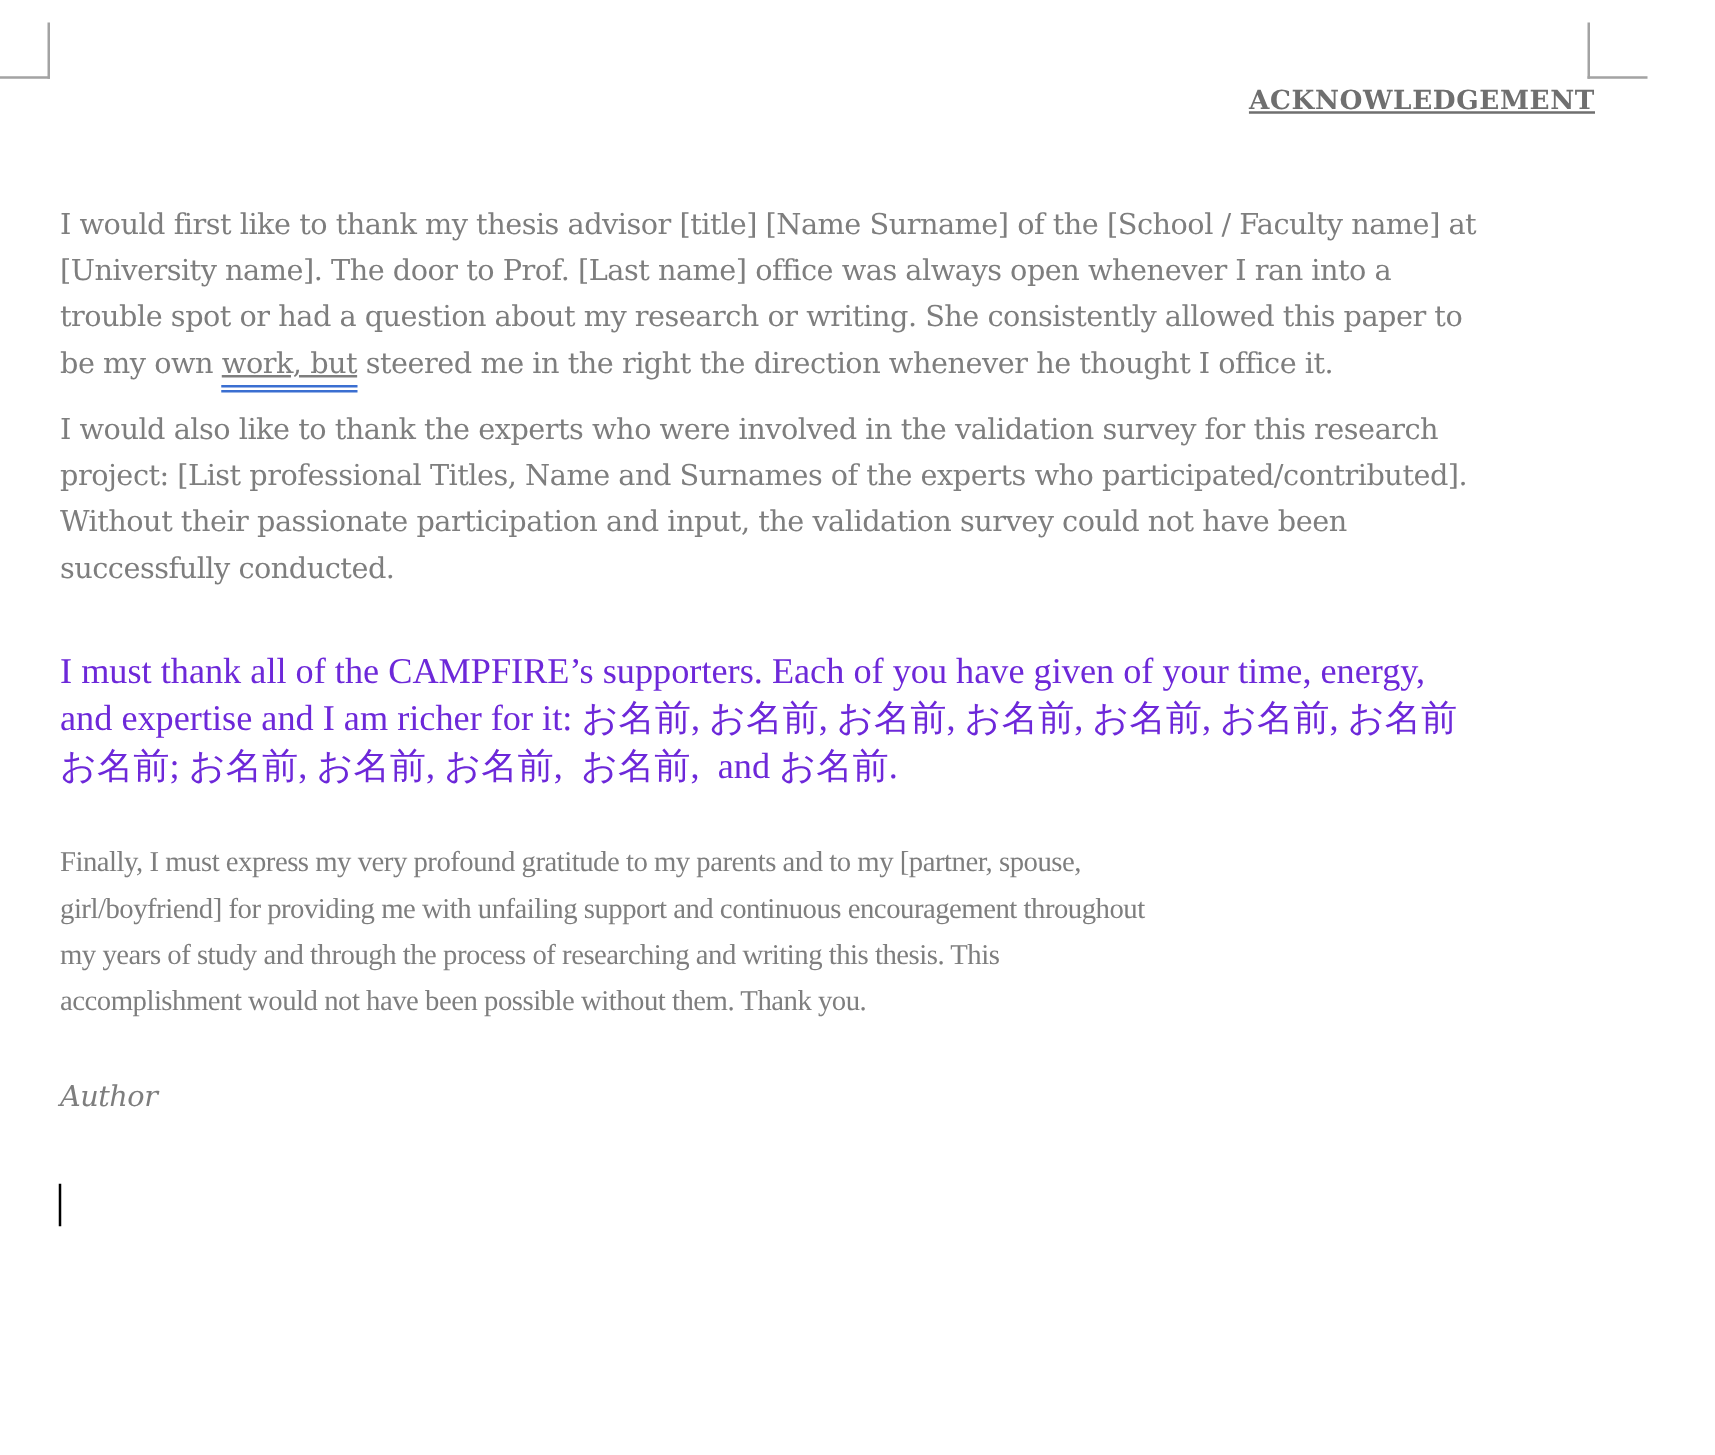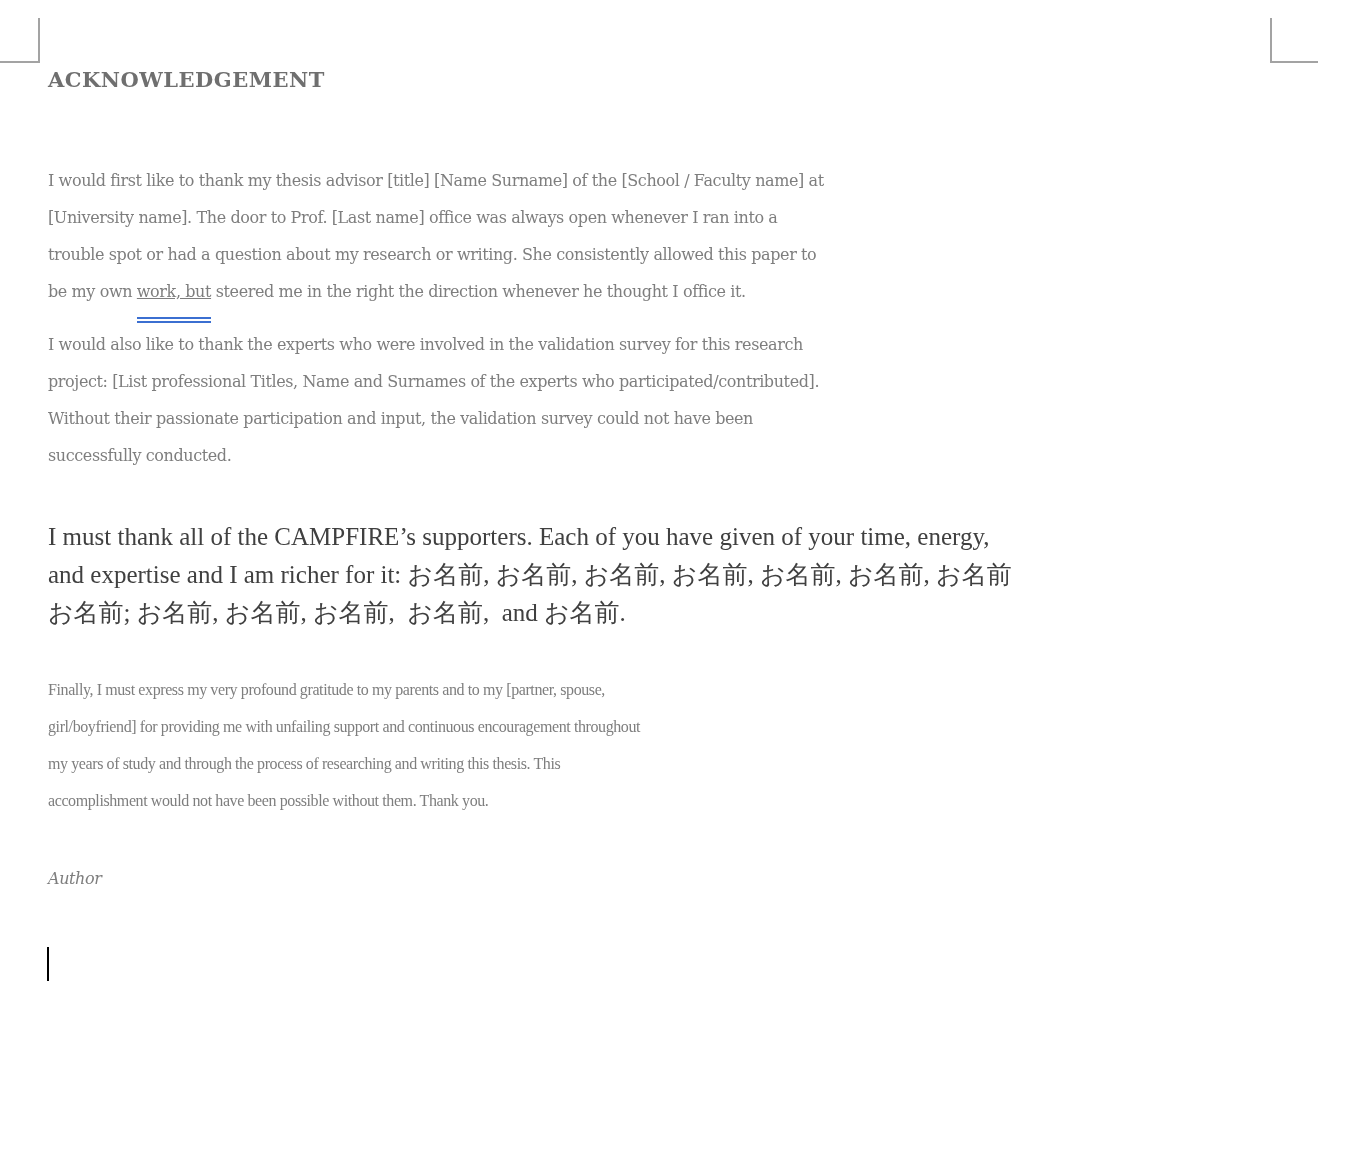--- a/index.html
+++ b/index.html
@@ -10,48 +10,49 @@
     padding:0 96px 0 48px;
     background:#ffffff;
     overflow:hidden;
     font-family:"DejaVu Serif", serif;
   }
   .corner{position:absolute;top:18px;width:38px;height:43px;}
   .corner-tl{left:0;border-right:2px solid #a3a3a3;border-bottom:2px solid #a3a3a3;}
   .corner-tr{left:1270px;width:46px;border-left:2px solid #a3a3a3;border-bottom:2px solid #a3a3a3;}
   .doc-title{
     margin:67px 0 0 0;
-    text-align:left;
+    text-align:right;
     font-size:21px;line-height:26px;
     font-weight:bold;letter-spacing:0.5px;
     color:#6f6f6f;
     white-space:pre;
+    text-decoration:underline;
   }
   p{margin:0;white-space:pre;}
   .body-par{
-    font-size:16px;line-height:37px;
+    font-size:23px;line-height:37px;
     letter-spacing:-0.4px;
     color:#7e7e7e;
   }
   .p1{margin-top:69px;}
   .p2{margin-top:16px;}
   .p3{margin-top:40px;}
   .p4{
     margin-top:44px;
     font-family:"Liberation Serif", serif;
-    font-size:25px;line-height:38px;
+    font-size:29px;line-height:38px;
     letter-spacing:0;
-    color:#404040;
+    color:#6d28d9;
   }
   .p5{margin-top:39px;font-family:Liberation Serif, serif;}
   .author{margin-top:41px;font-style:italic;}
   .grammar-mark{
     text-decoration:underline;
     border-bottom:6px double #3b6fd1;
-    padding-bottom:16px;
+    padding-bottom:4px;
   }
   .caret{
     margin-top:50px;
     margin-left:-1px;
     width:2px;height:34px;
     background:#000;
   }
 </style>
 </head>
 <body>

